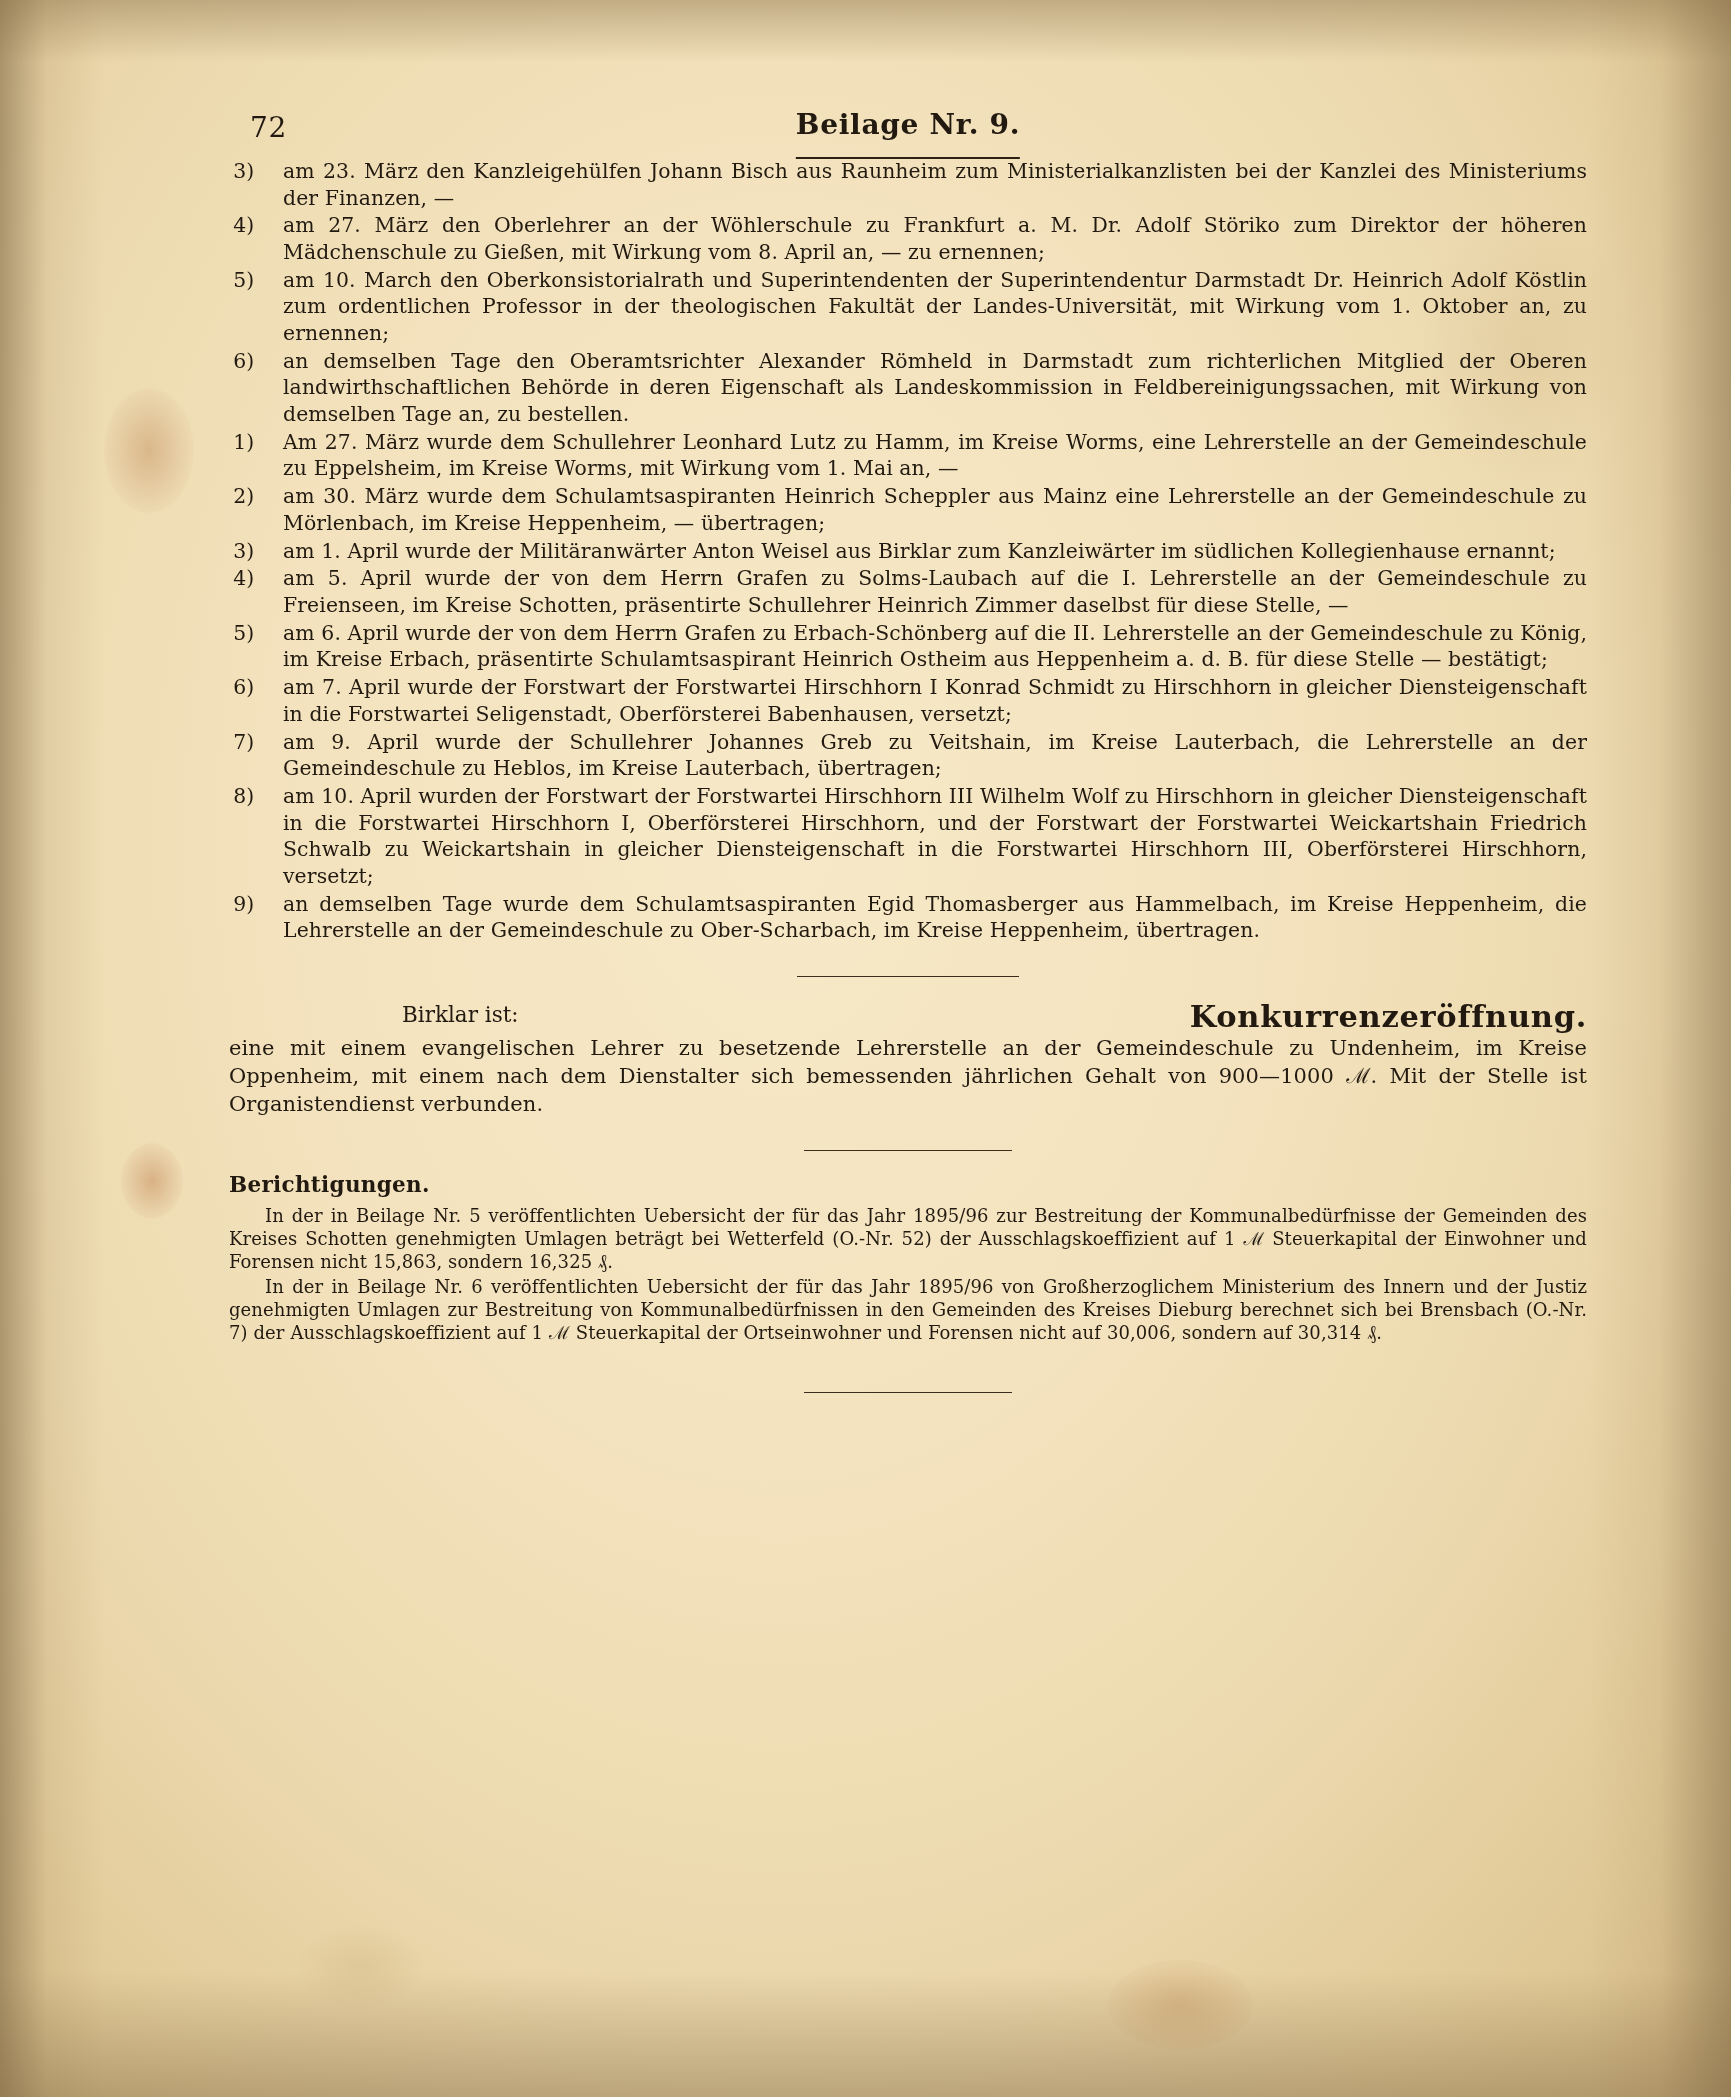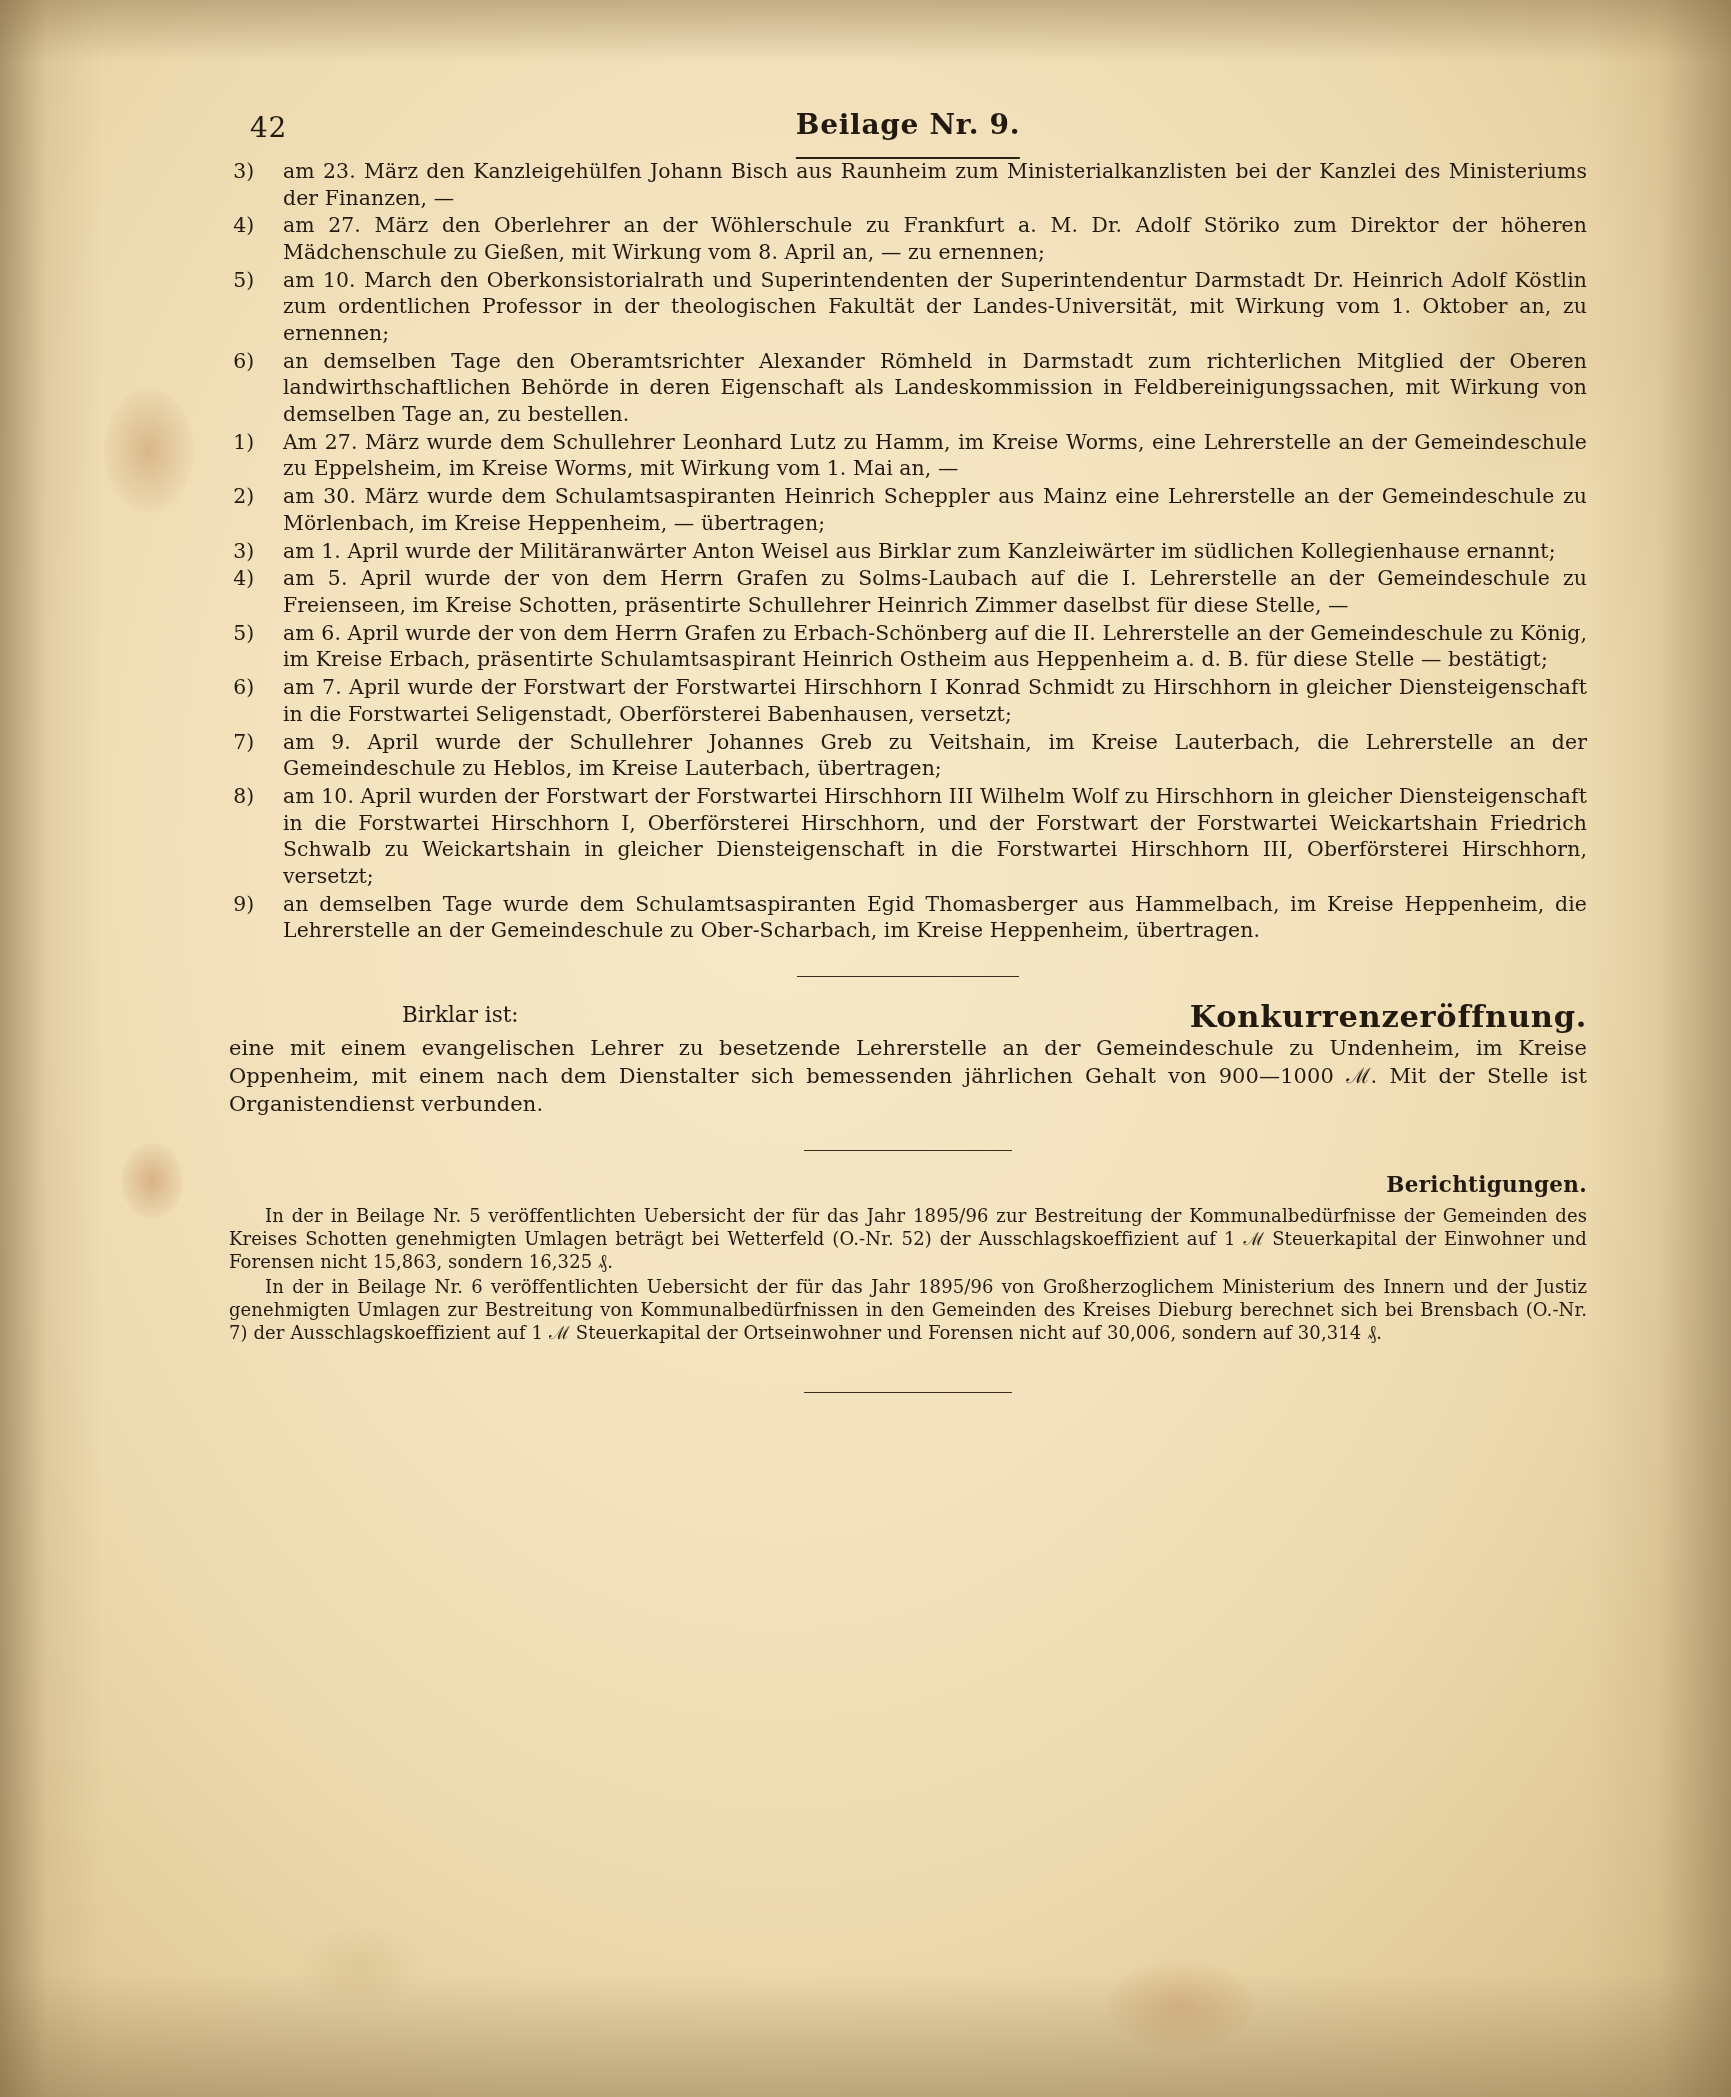--- a/index.html
+++ b/index.html
@@ -138,21 +138,21 @@
   }
   .para {
     font-size: 21px;
     line-height: 1.32;
     text-align: justify;
     letter-spacing: 0.1px;
     margin: 0;
   }
 
   .corrections-title {
-    text-align: right;
+    text-align: left;
     font-size: 21.5px;
     font-weight: bold;
     margin-top: 7px;
     margin-bottom: 7px;
     letter-spacing: 0.3px;
   }
   .corr-para {
     font-size: 18px;
     line-height: 1.28;
     text-align: justify;
@@ -174,21 +174,21 @@
   <div class="edge-bottom"></div>
   <div class="stain stain-a"></div>
   <div class="stain stain-b"></div>
   <div class="stain stain-c"></div>
   <div class="stain stain-d"></div>
   <div class="stain stain-e"></div>
 
   <div class="content">
 
     <div class="header">
-      <div class="folio">42</div>
+      <div class="folio">72</div>
       <div class="running-title">
         <span class="rt-underline">Beilage Nr. 9.</span>
       </div>
     </div>
 
     <ol class="items blk-first">
       <li>
         <span class="num">3)</span>
         <span>am 23. März den Kanzleigehülfen Johann Bisch aus Raunheim zum Ministerialkanzlisten bei der Kanzlei des Ministeriums der Finanzen, —</span>
       </li>

